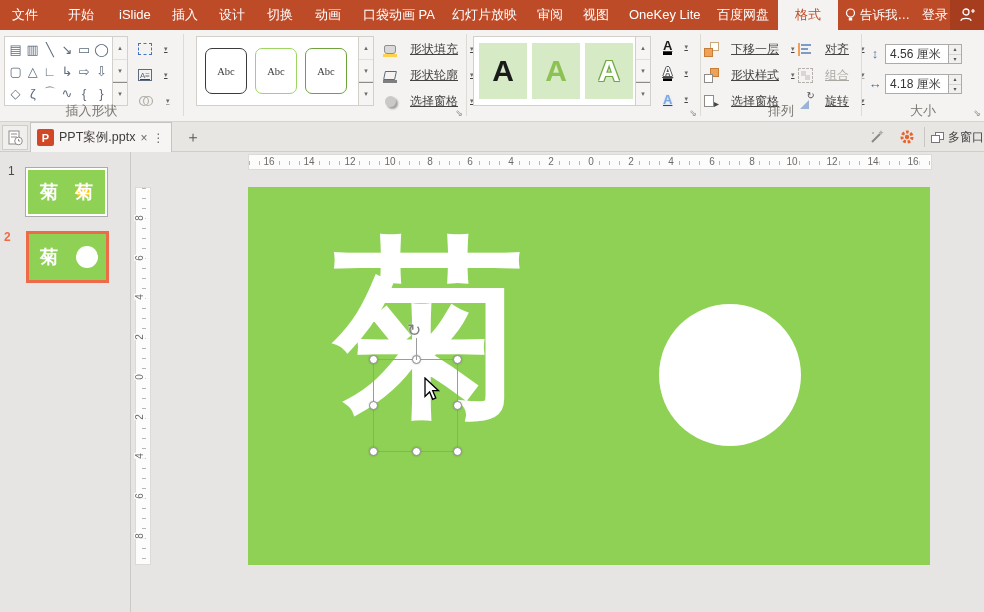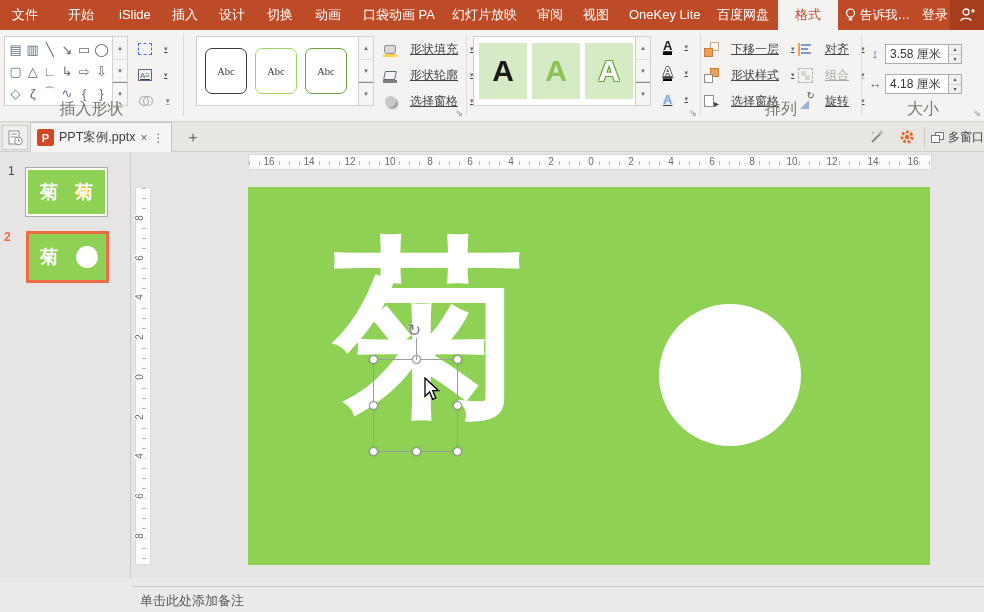--- a/index.html
+++ b/index.html
@@ -10,21 +10,21 @@
   
   .titlebar { position:absolute; left:0; top:0; width:984px; height:30px; background:#BE4B28; }
   .mtab { position:absolute; top:0; height:30px; line-height:30px; color:#fff; font-size:13px; white-space:nowrap; cursor:default; }
   .mtab.active { background:#F5F3F1; color:#BE4B28; text-align:center; }
   .tellme { position:absolute; top:0; height:30px; line-height:30px; color:#fff; font-size:12.5px; display:flex; align-items:center; gap:4px; }
   .sharebox { position:absolute; top:0; right:0; width:34px; height:30px; background:#A63D1F; display:flex; align-items:center; justify-content:center; }
 
   
   .ribbon { position:absolute; left:0; top:30px; width:984px; height:92px; background:#F5F3F1; border-bottom:1px solid #D5D2CF; }
   .rgroup { position:absolute; top:0; height:91px; }
-  .g-label { position:absolute; bottom:1px; left:0; width:100%; text-align:center; font-size:16px; color:#7A7671; }
+  .g-label { position:absolute; bottom:1px; left:0; width:100%; text-align:center; font-size:13px; color:#7A7671; }
   .gdiv { position:absolute; top:4px; width:1px; height:82px; background:#DEDBD7; }
   .launcher { position:absolute; right:3px; bottom:3px; font-size:9px; color:#908C88; line-height:1; }
 
   .gallery { position:absolute; background:#fff; border:1px solid #D3D0CC; display:flex; }
   .scrollcol { width:15px; border-left:1px solid #D3D0CC; display:flex; flex-direction:column; }
   .scrollcol span { flex:1; display:flex; align-items:center; justify-content:center; font-size:7px; color:#6E6A66; border-bottom:1px solid #E2DFDC; background:#F7F5F3; }
   .scrollcol span:last-child { border-bottom:none; border-top:1px solid #8F8B87; }
 
   .shapegrid { display:grid; grid-template-columns:repeat(6,1fr); flex:1; padding:1px 2px; }
   .shp { display:flex; align-items:center; justify-content:center; font-size:13px; color:#5D6B7C; height:22px; cursor:default; }
@@ -340,21 +340,21 @@
           </span>
         <span>旋转</span>
         <span class="dd">▾</span>
       </div>
       <div class="g-label">排列</div>
     </div>
     <div class="gdiv" style="left:861px"></div>
 
     <div class="rgroup" style="left:862px;width:122px">
       <span class="sizeicon" style="position:absolute;left:5px;top:16px">↕</span>
-      <div class="spin" style="left:23px;top:14px">3.58 厘米</div>
+      <div class="spin" style="left:23px;top:14px">4.56 厘米</div>
       <div class="stepper" style="left:87px;top:14px">
         <span>▴</span>
         <span>▾</span>
       </div>
       <span class="sizeicon" style="position:absolute;left:5px;top:46px">↔</span>
       <div class="spin" style="left:23px;top:44px">4.18 厘米</div>
       <div class="stepper" style="left:87px;top:44px">
         <span>▴</span>
         <span>▾</span>
       </div>
@@ -468,18 +468,14 @@
         <span class="rothnd">↻</span>
       </div>
 
       <svg class="cursor" width="17" height="25" viewBox="0 0 17 25">
         <path d="M1 1 L1 19.5 L5.6 15 L8.7 22.3 L11.8 20.9 L8.7 13.7 L14.5 13.7 Z" fill="#fff" stroke="#000" stroke-width="1.3"></path>
       </svg>
     </div>
   </div>
   <div class="panel-div"></div>
 
-  <div class="notes">
-    <div class="notes-line"></div>
-    <div class="notes-ph">单击此处添加备注</div>
-  </div>
 
 </div>
 
 </body></html>

